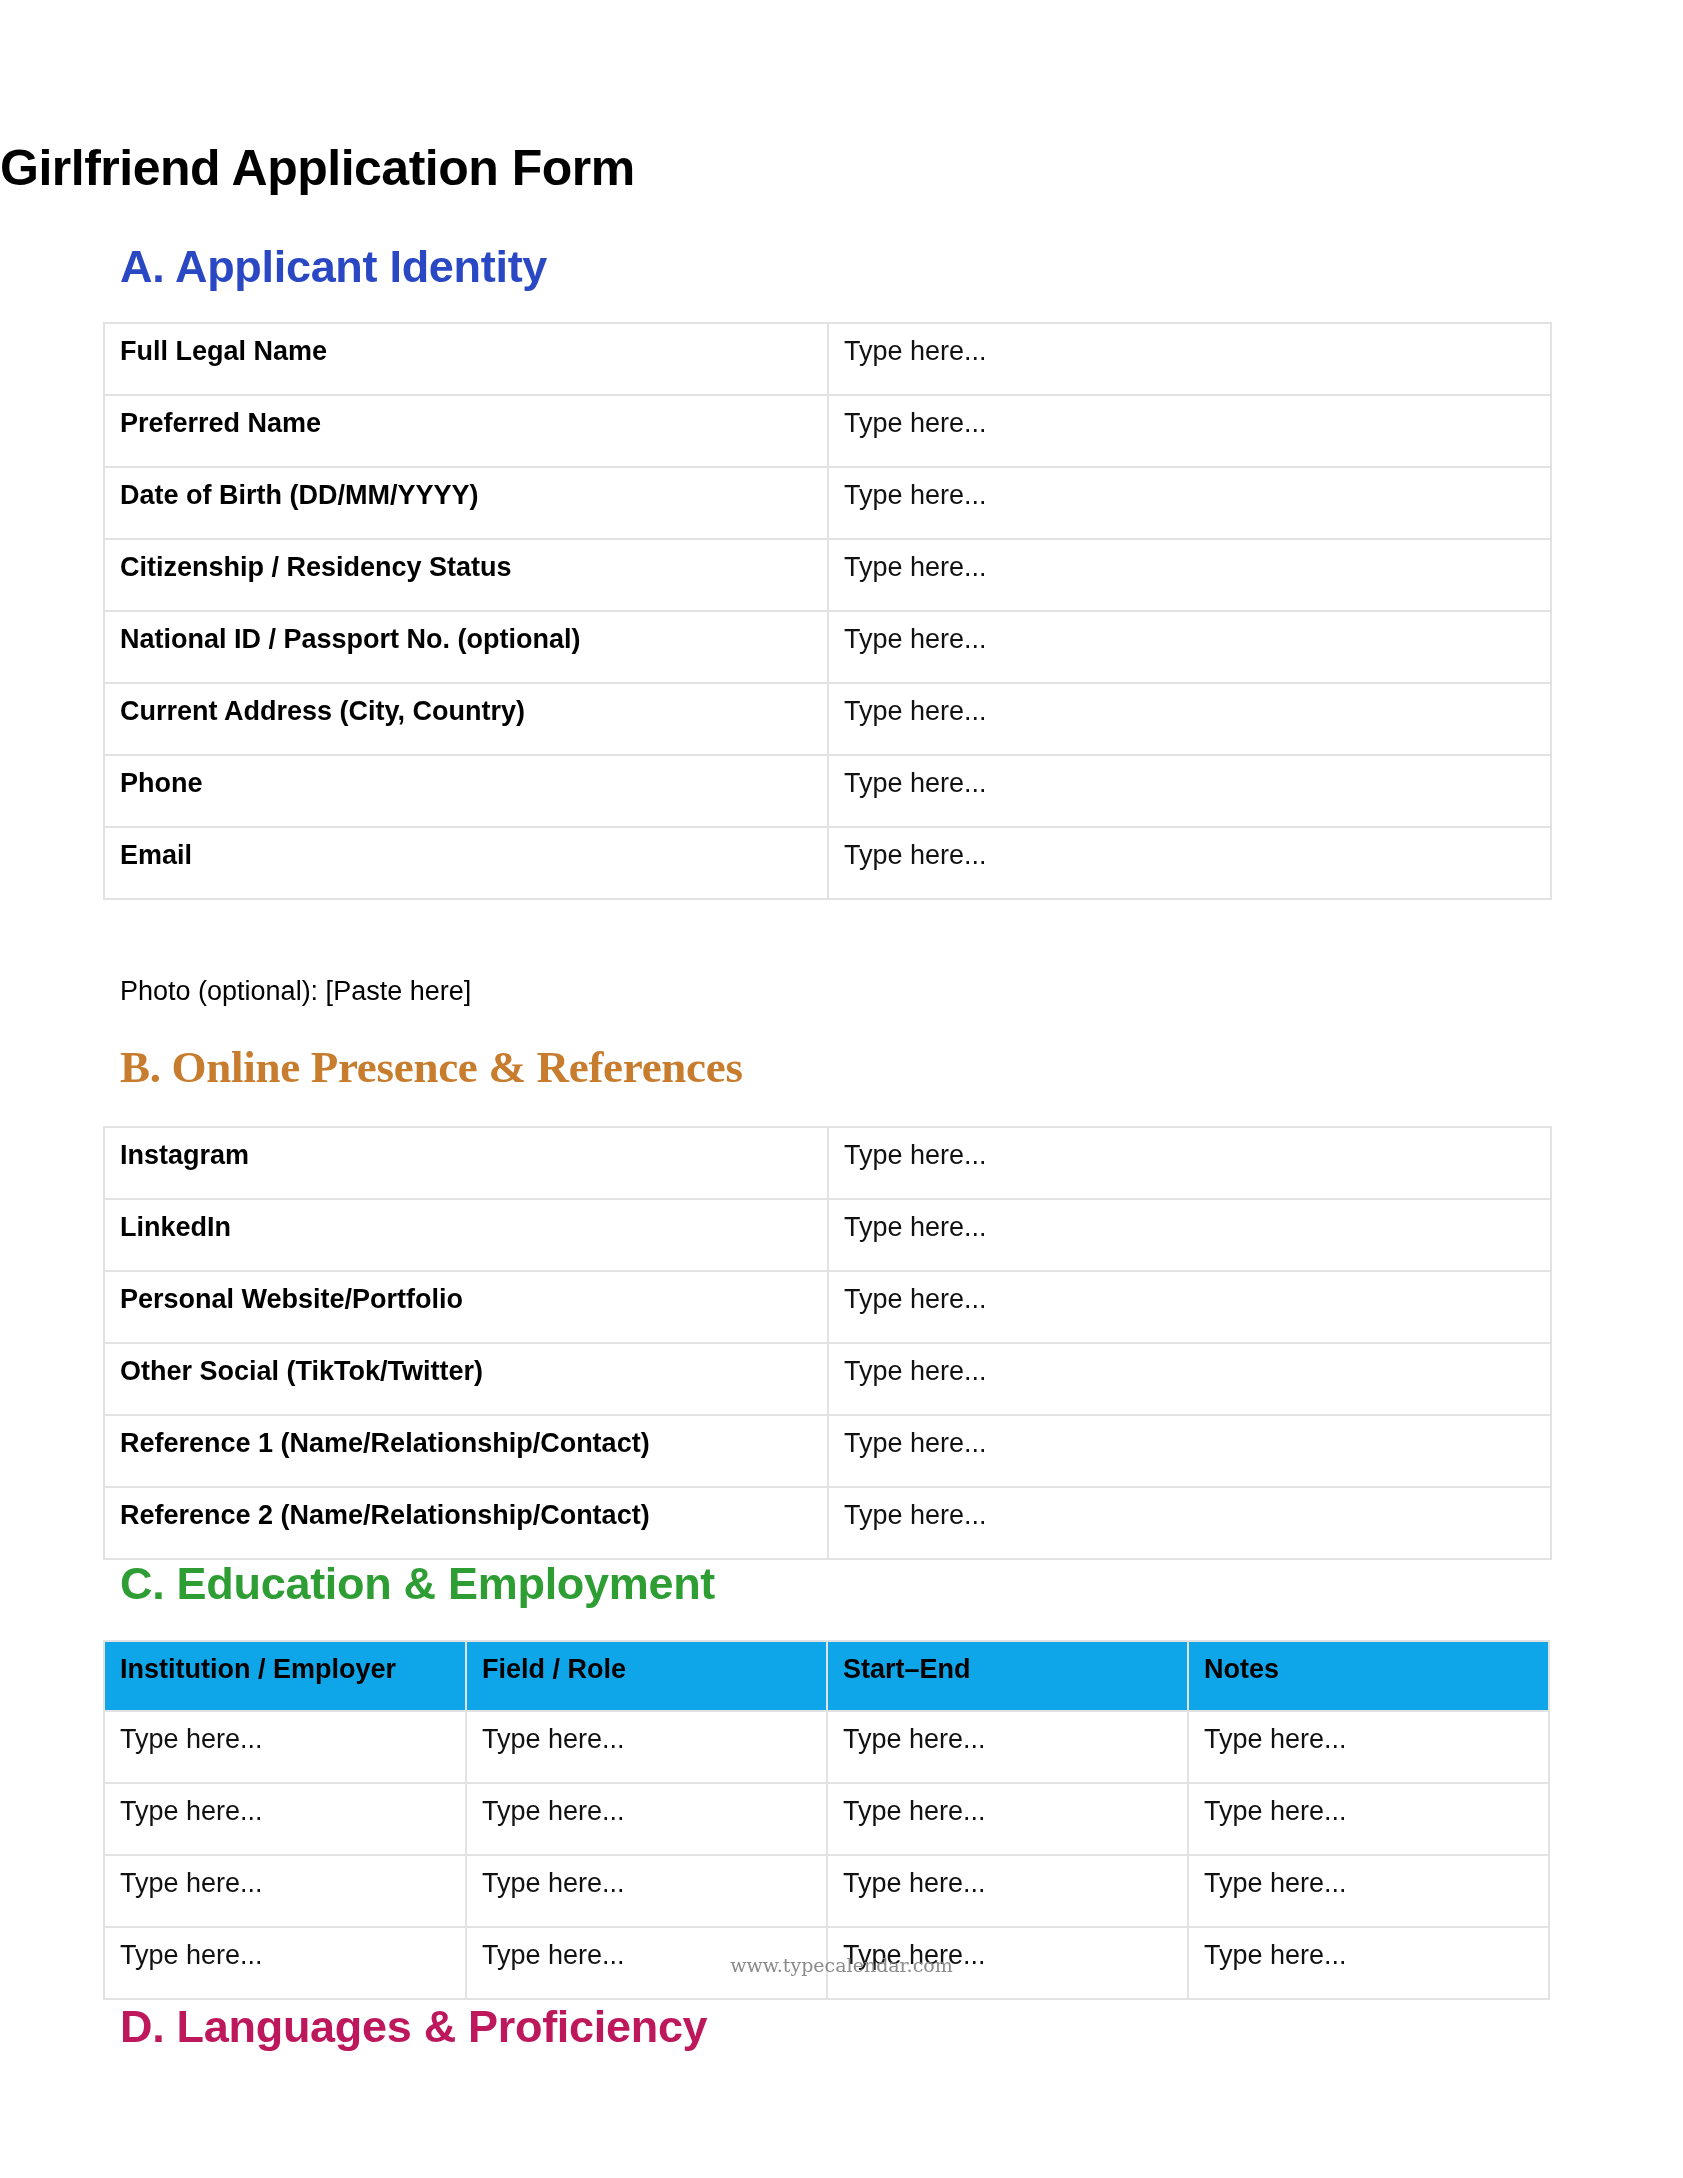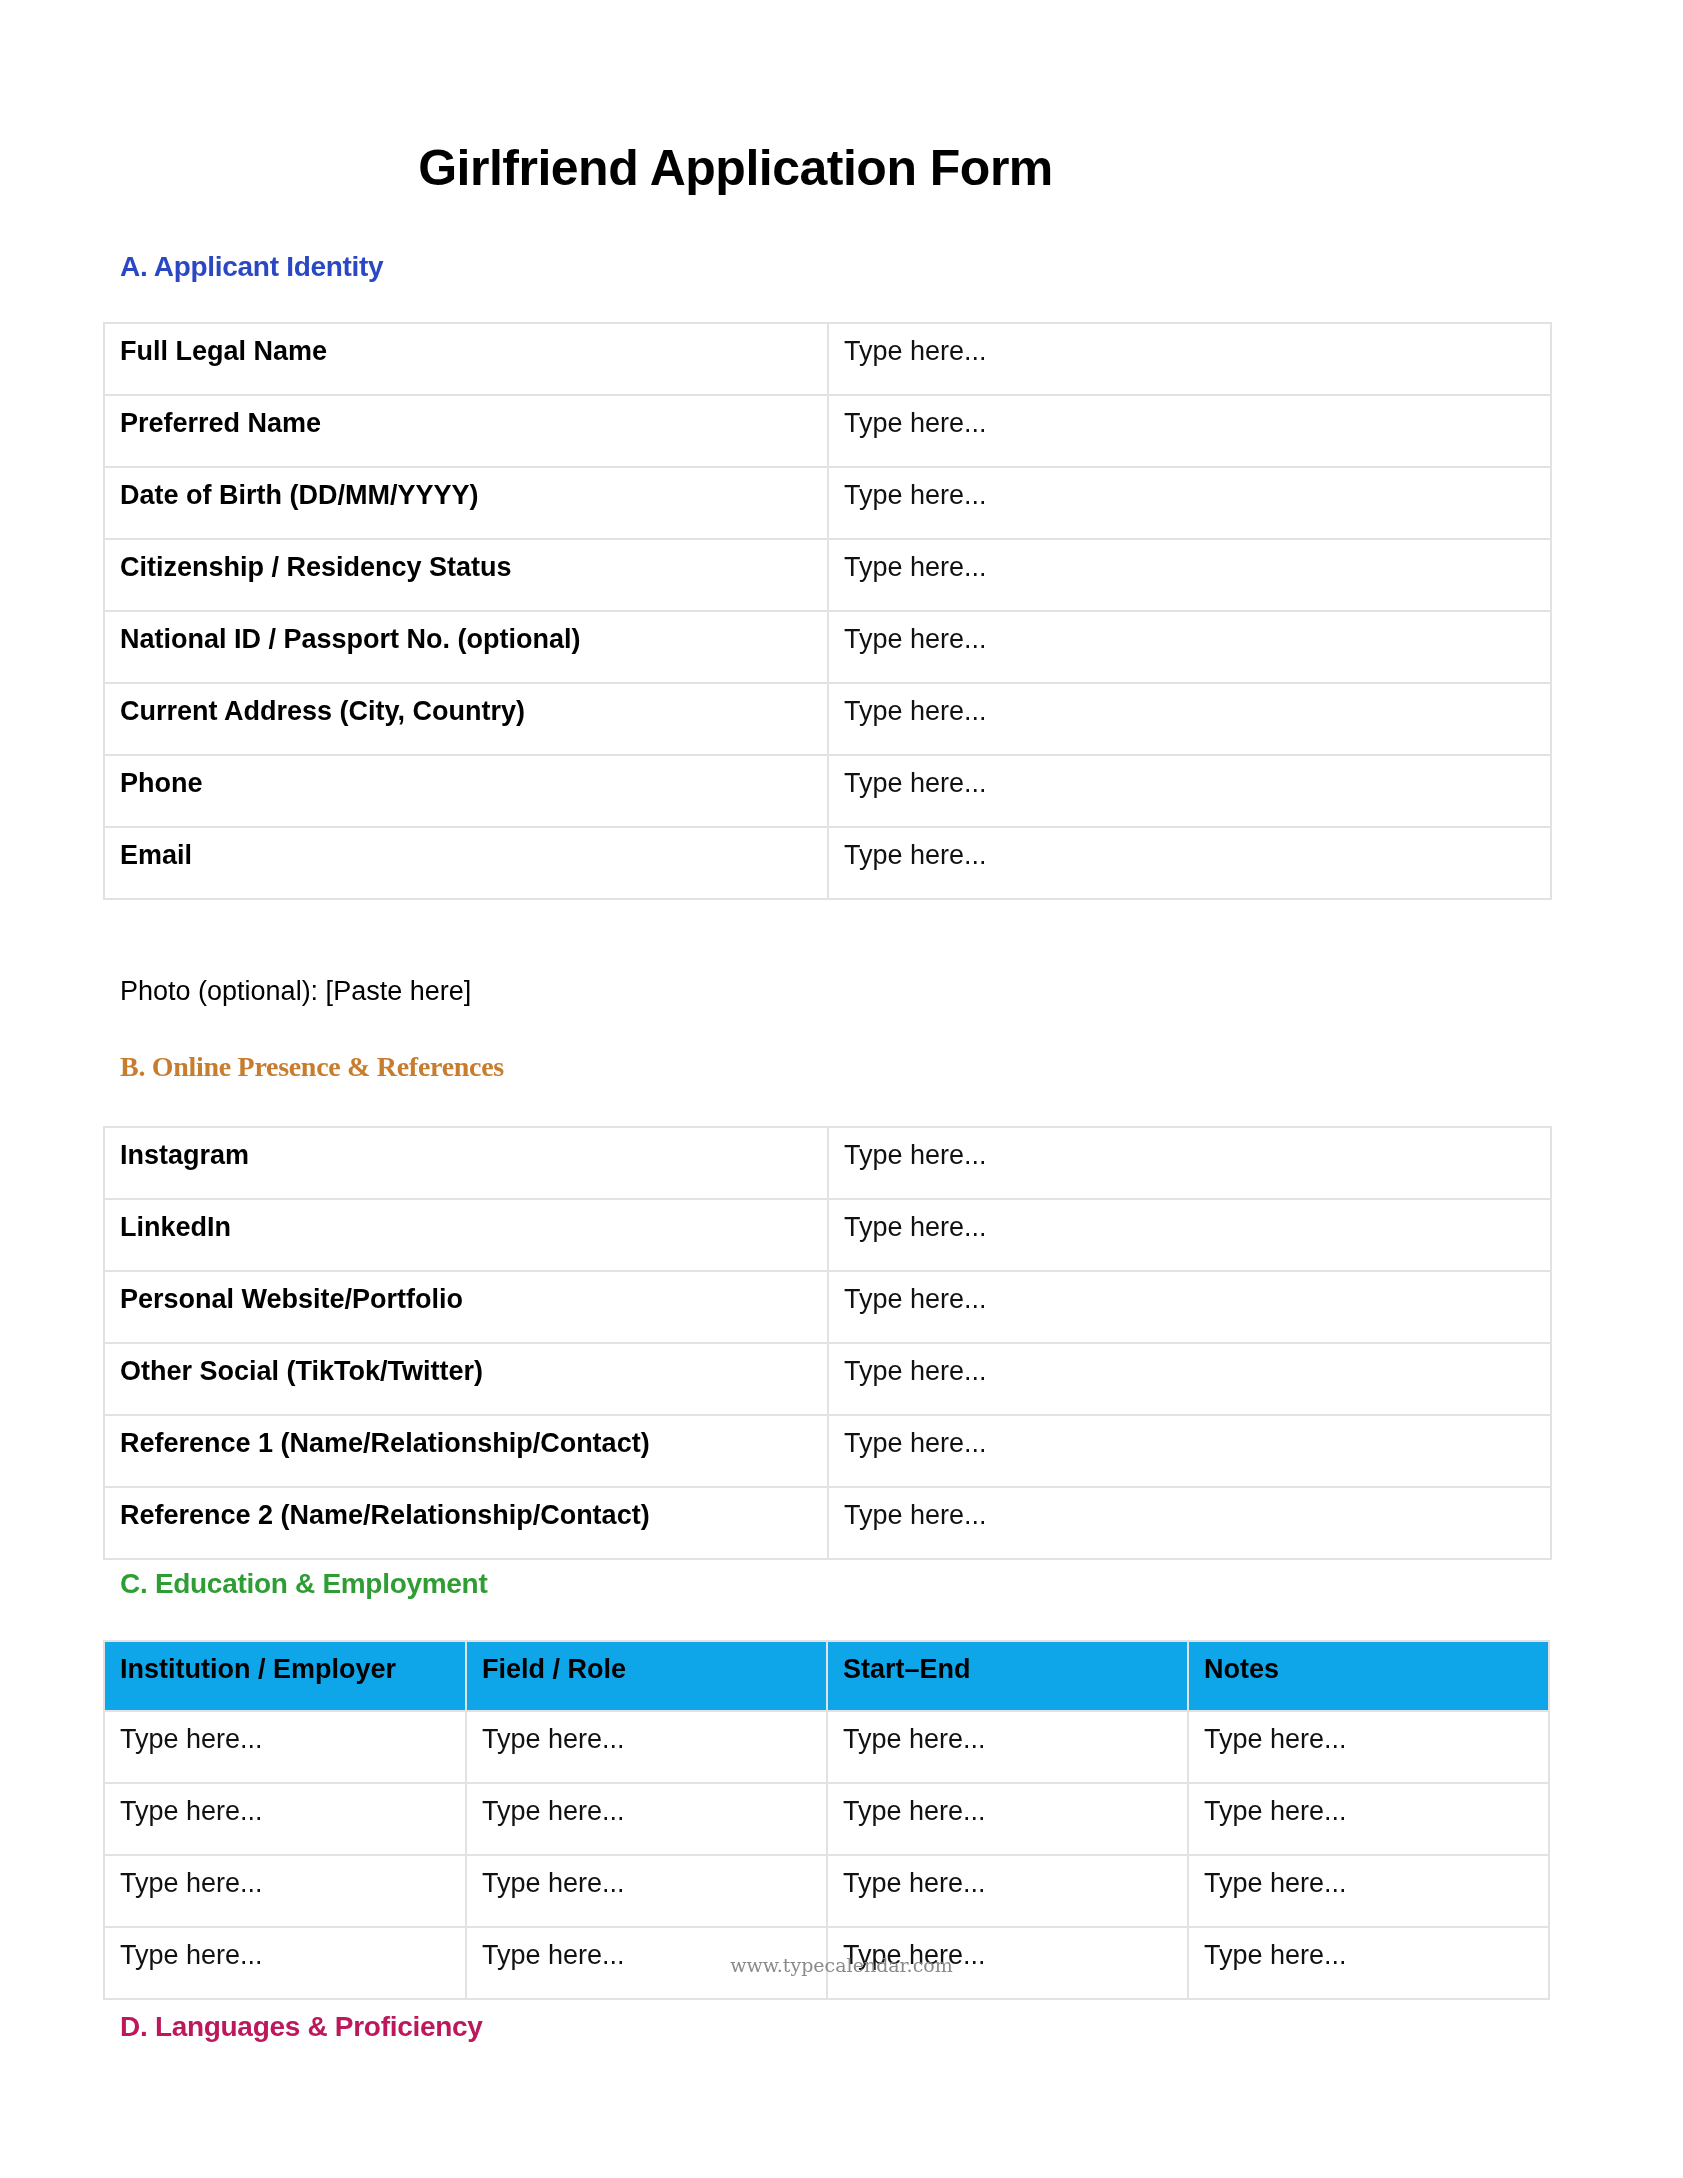--- a/index.html
+++ b/index.html
@@ -2,25 +2,25 @@
 <html><head>
   <meta charset="utf-8">
   <style>
     html, body { margin: 0; padding: 0; background: #ffffff; }
     body {
       width: 1683px; height: 2178px; position: relative; overflow: hidden;
       font-family: "Liberation Sans", "DejaVu Sans", sans-serif; color: #000;
     }
     .title {
       position: absolute; left: 0; width: 1471px; top: 139px;
-      text-align: center; font-size: 50px; font-weight: bold; line-height: 59px;
+      font-size: 50px; font-weight: bold; line-height: 59px;
       letter-spacing: -0.5px;
     }
     .section-heading {
-      position: absolute; left: 120px; font-size: 28px; font-weight: bold;
+      position: absolute; left: 120px; font-size: 45px; font-weight: bold;
       line-height: 44px; letter-spacing: -0.3px;
     }
     table.form-table {
       position: absolute; left: 103px; width: 1446px;
       border-collapse: collapse; table-layout: fixed; padding-left: 8px;
     }
     table.form-table td, table.form-table th {
       border: 2px solid #e2e2e2; vertical-align: top; text-align: left;
       padding: 10px 14px 0 15px; height: 60px; box-sizing: border-box;
       font-size: 27px; line-height: 34px;

